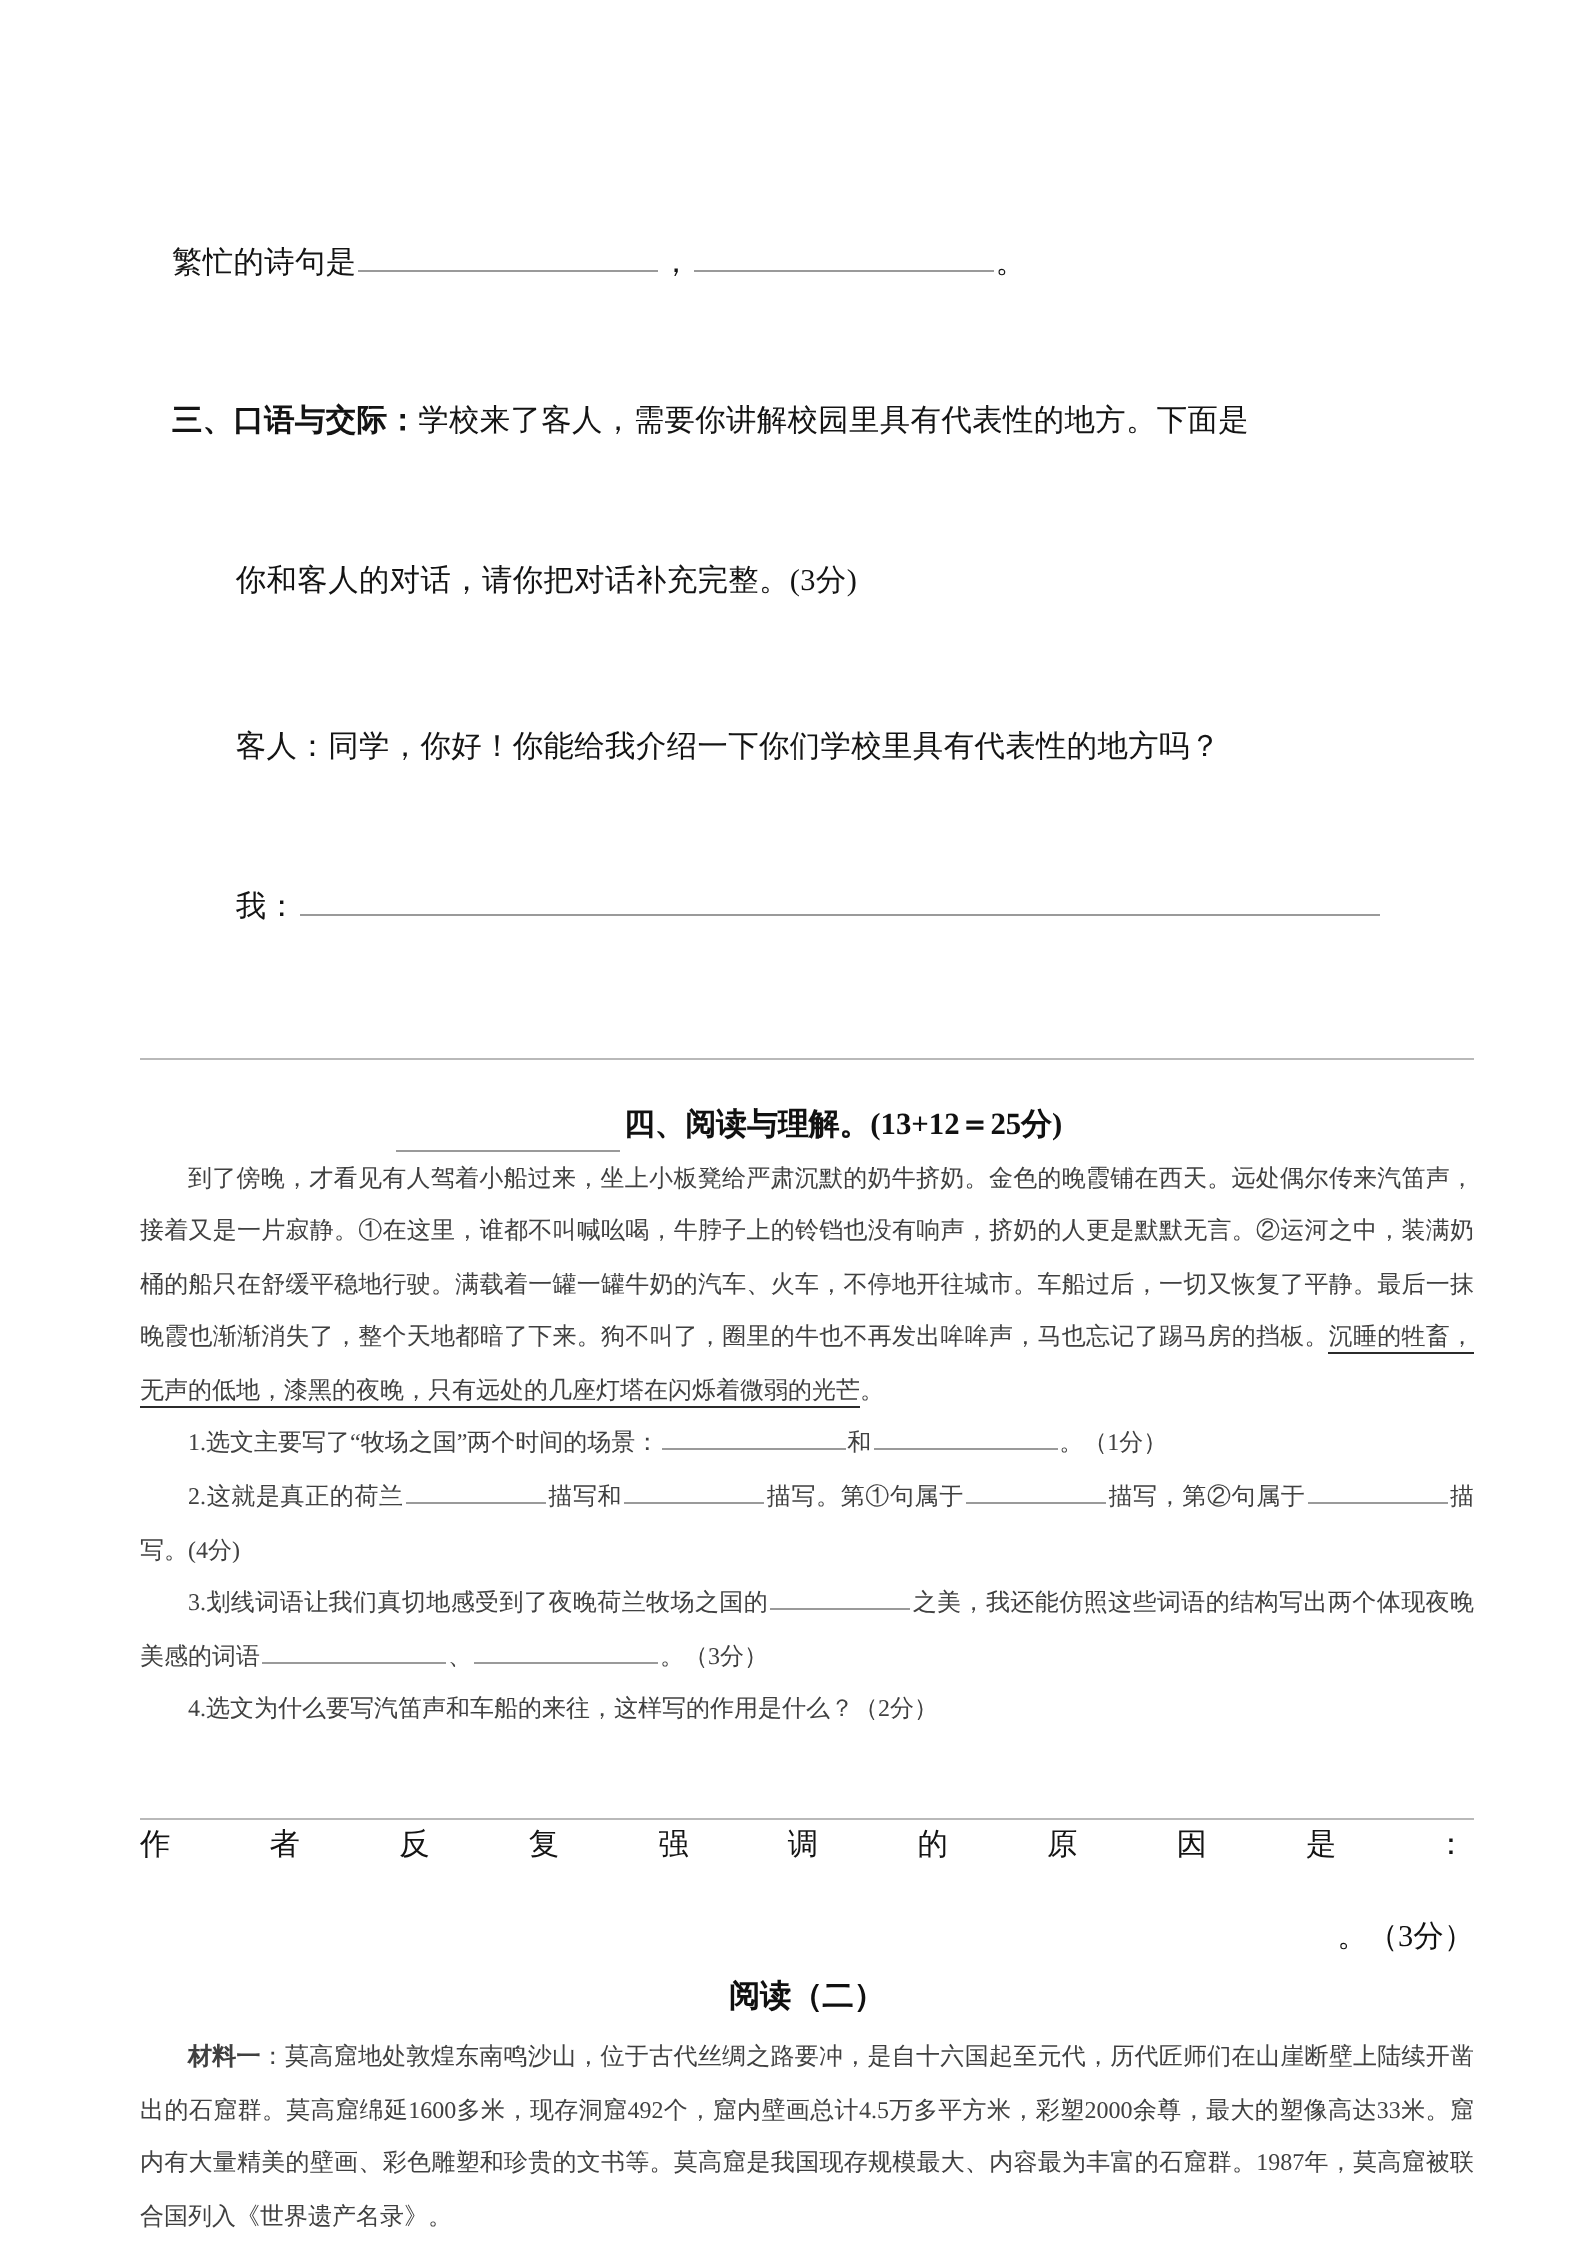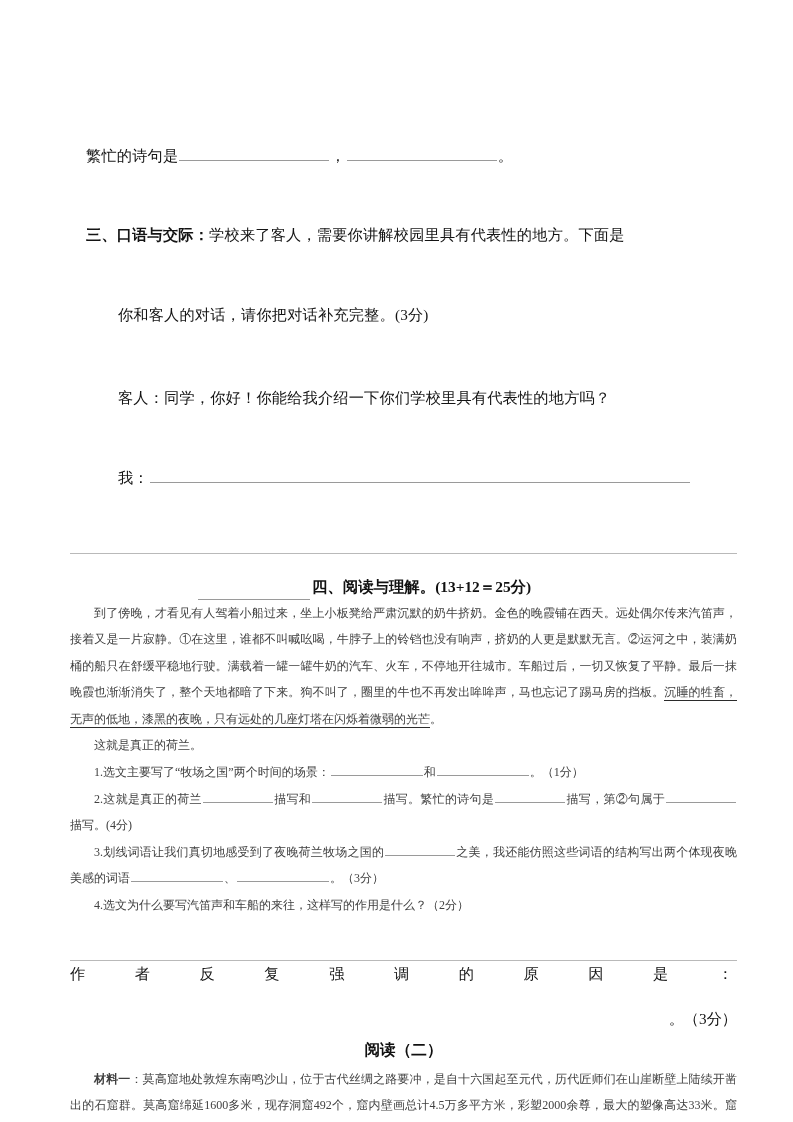--- a/index.html
+++ b/index.html
@@ -12,21 +12,21 @@
     font-family: "Liberation Serif", "DejaVu Serif", serif;
     color: #111111;
   }
   .page {
     position: relative;
     width: 793px;
     height: 1122px;
     background: #ffffff;
     overflow: hidden;
     box-sizing: border-box;
-    padding: 116px 56px 0 70px;
+    padding: 92px 56px 0 70px;
   }
 
   
   .line {
     font-size: 15.2px;
     line-height: 26.5px;
     letter-spacing: 0.2px;
     color: #141414;
     white-space: pre-wrap;
   }
@@ -156,25 +156,24 @@
   <div class="answer-row"></div>
 
   <div class="sec-heading-row">
     <span class="sec-heading-rule"></span>
     <span class="sec-heading-text">四、阅读与理解。(13+12＝25分)</span>
   </div>
 
 
   <p class="para indent2"><span>到了傍晚，才看见有人驾着小船过来，坐上小板凳给严肃沉默的奶牛挤奶。金色的晚霞铺在西天。远处偶尔传来汽笛声，接着又是一片寂静。①在这里，谁都不叫喊吆喝，牛脖子上的铃铛也没有响声，挤奶的人更是默默无言。②运河之中，装满奶桶的船只在舒缓平稳地行驶。满载着一罐一罐牛奶的汽车、火车，不停地开往城市。车船过后，一切又恢复了平静。最后一抹晚霞也渐渐消失了，整个天地都暗了下来。狗不叫了，圈里的牛也不再发出哞哞声，马也忘记了踢马房的挡板。</span><span class="uline">沉睡的牲畜，无声的低地，漆黑的夜晚，只有远处的几座灯塔在闪烁着微弱的光芒</span><span>。</span></p>
 
-  <p class="para indent2"><span>这就是真正的荷兰。</span></p>
 
   <p class="para indent2"><span>1.</span><span>选文主要写了“牧场之国”两个时间的场景：</span><span class="blank b-lg"></span><span>和</span><span class="blank b-lg"></span><span>。</span><span>（1分）</span></p>
 
-  <p class="para indent2"><span>2.</span><span>这就是真正的荷兰</span><span class="blank b-md"></span><span>描写和</span><span class="blank b-md"></span><span>描写。繁忙的诗句是</span><span class="blank b-md"></span><span>描写，</span><span>第②句属于</span><span class="blank b-md"></span><span>描写。(4分)</span></p>
+  <p class="para indent2"><span>2.</span><span>这就是真正的荷兰</span><span class="blank b-md"></span><span>描写和</span><span class="blank b-md"></span><span>描写。第①句属于</span><span class="blank b-md"></span><span>描写，</span><span>第②句属于</span><span class="blank b-md"></span><span>描写。(4分)</span></p>
 
   <p class="para indent2"><span>3.</span><span>划线词语让我们真切地感受到了夜晚荷兰牧场之国的</span><span class="blank b-md"></span><span>之美，我还能</span><span>仿照这些词语的结构写出两个体现夜晚美感的词语</span><span class="blank b-lg"></span><span>、</span><span class="blank b-lg"></span><span>。</span><span>（3分）</span></p>
 
   <p class="para indent2"><span>4.</span><span>选文为什么要写汽笛声和车船的来往，这样写的作用是什么？（2分）</span></p>
 
   <div class="gap"></div>
   <div class="answer-row tall"></div>
 
 
   <div class="spread">

